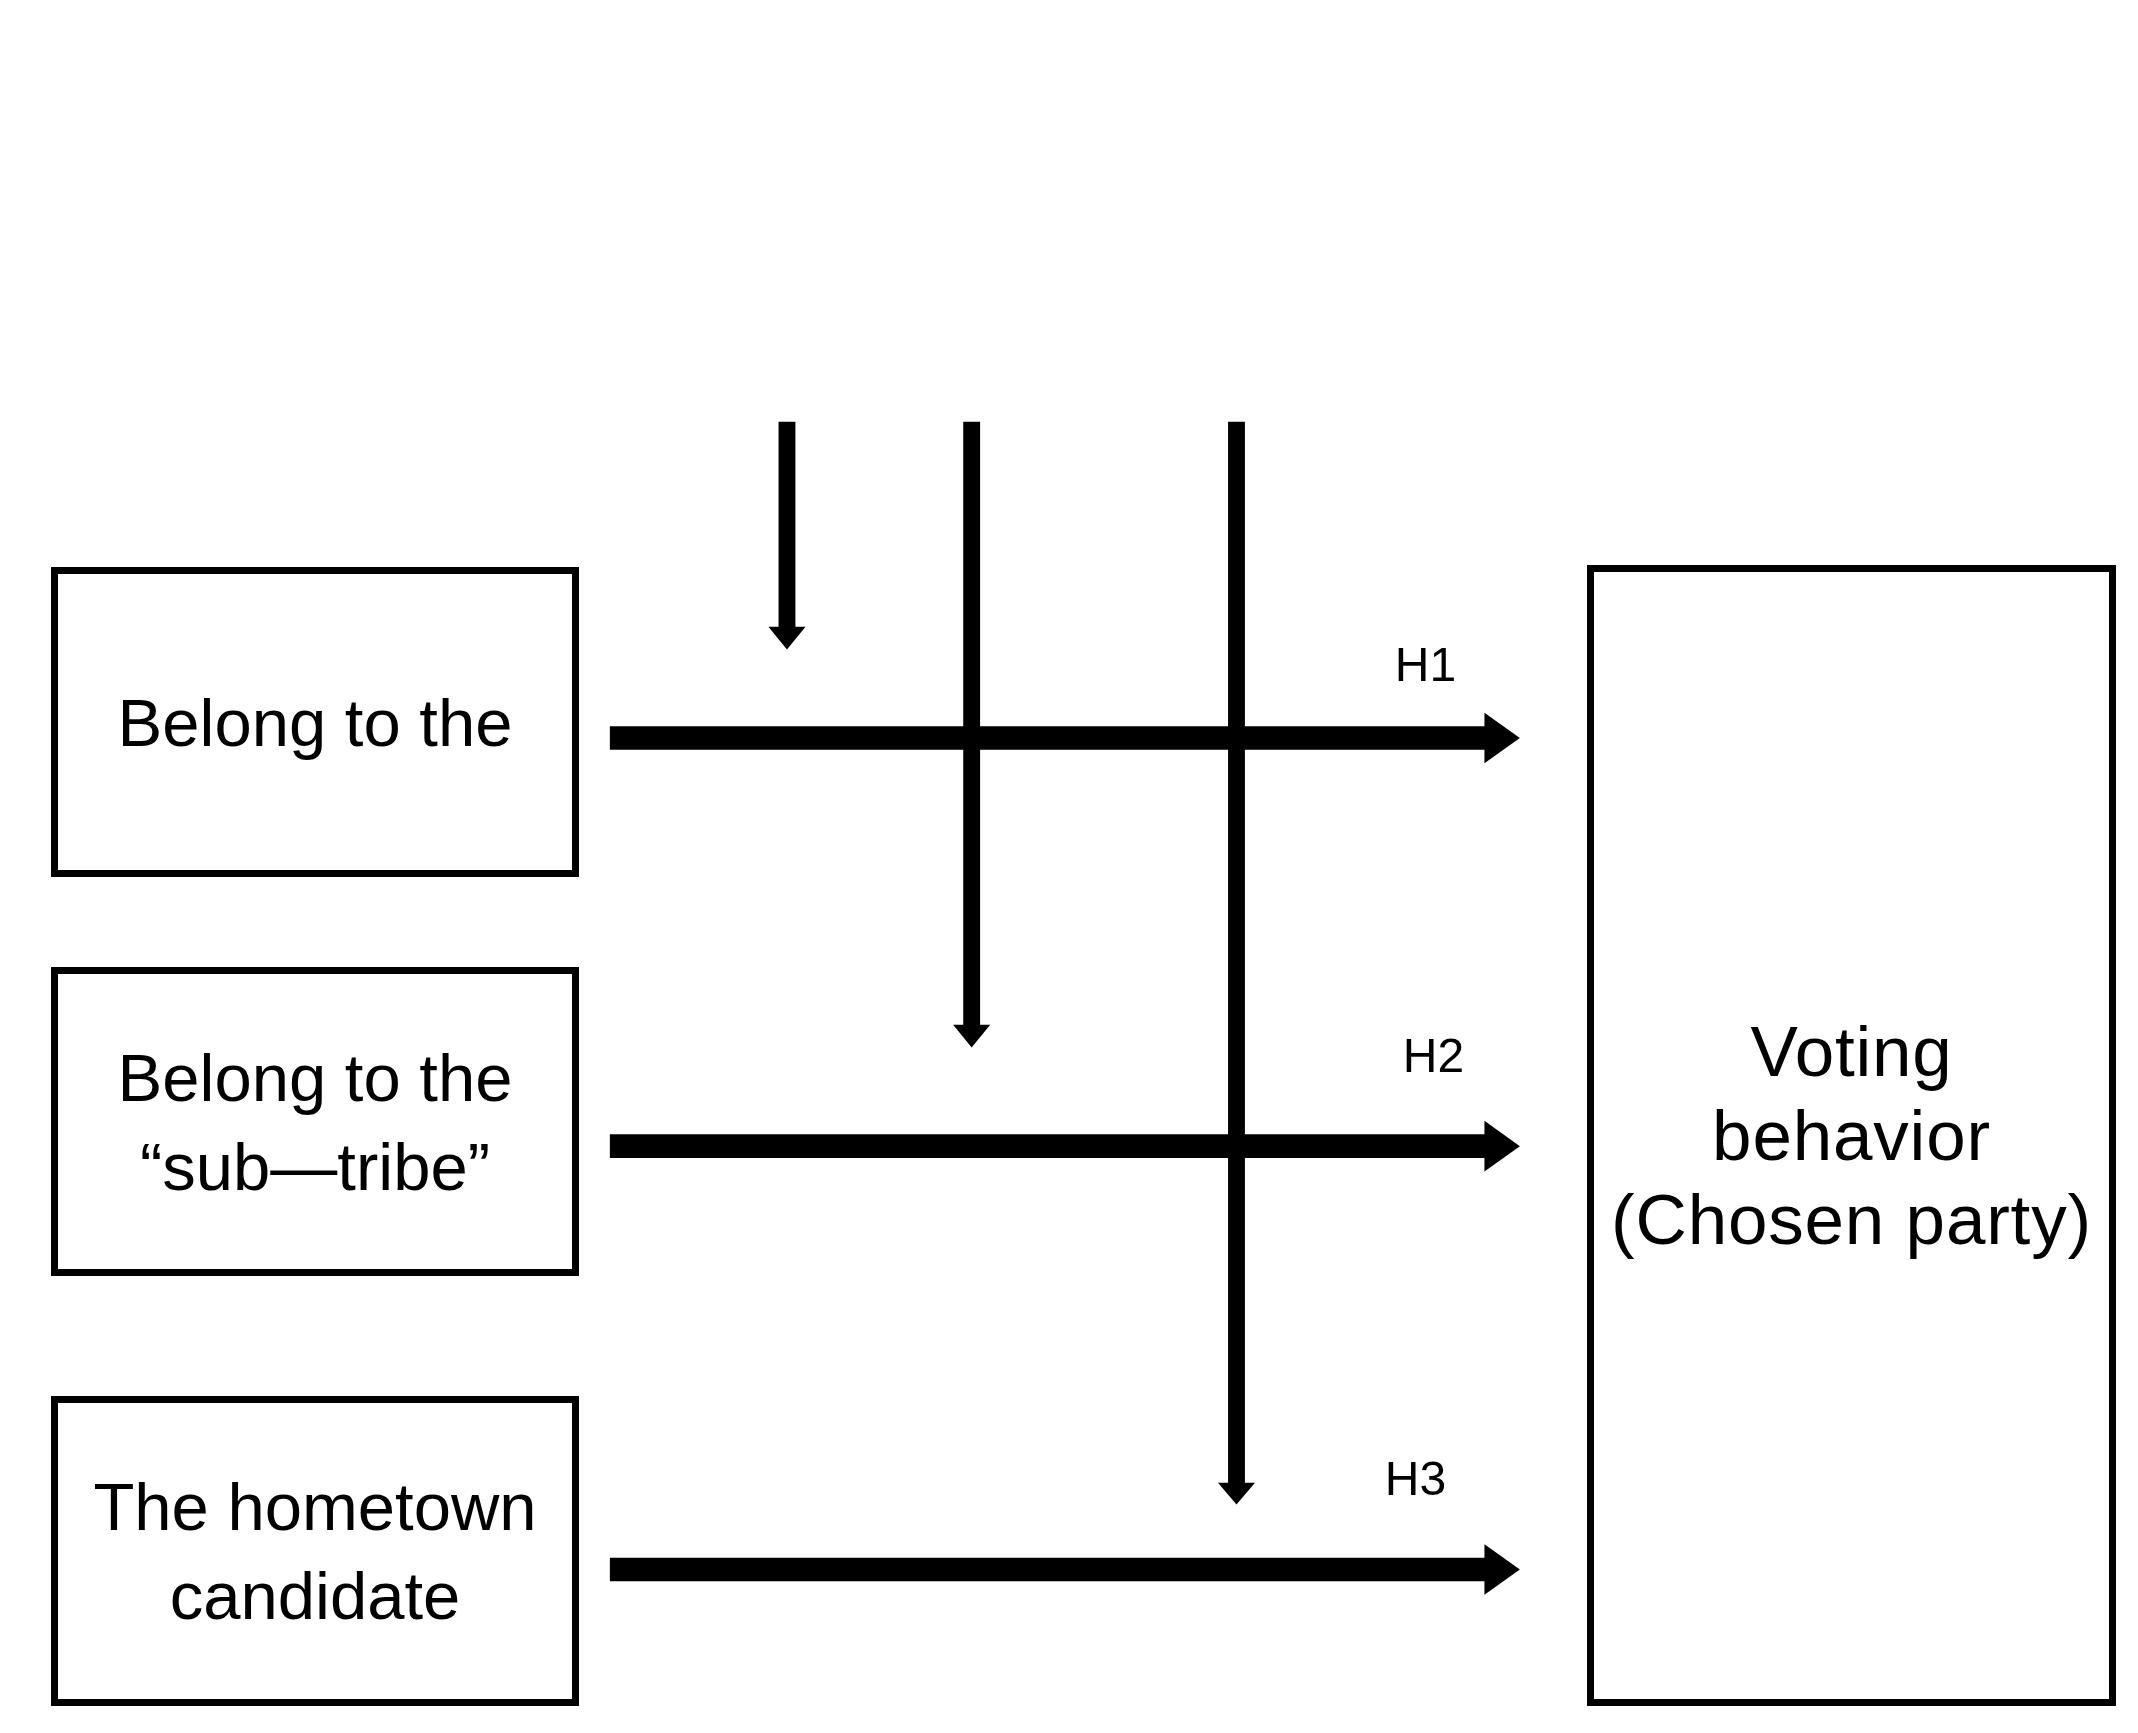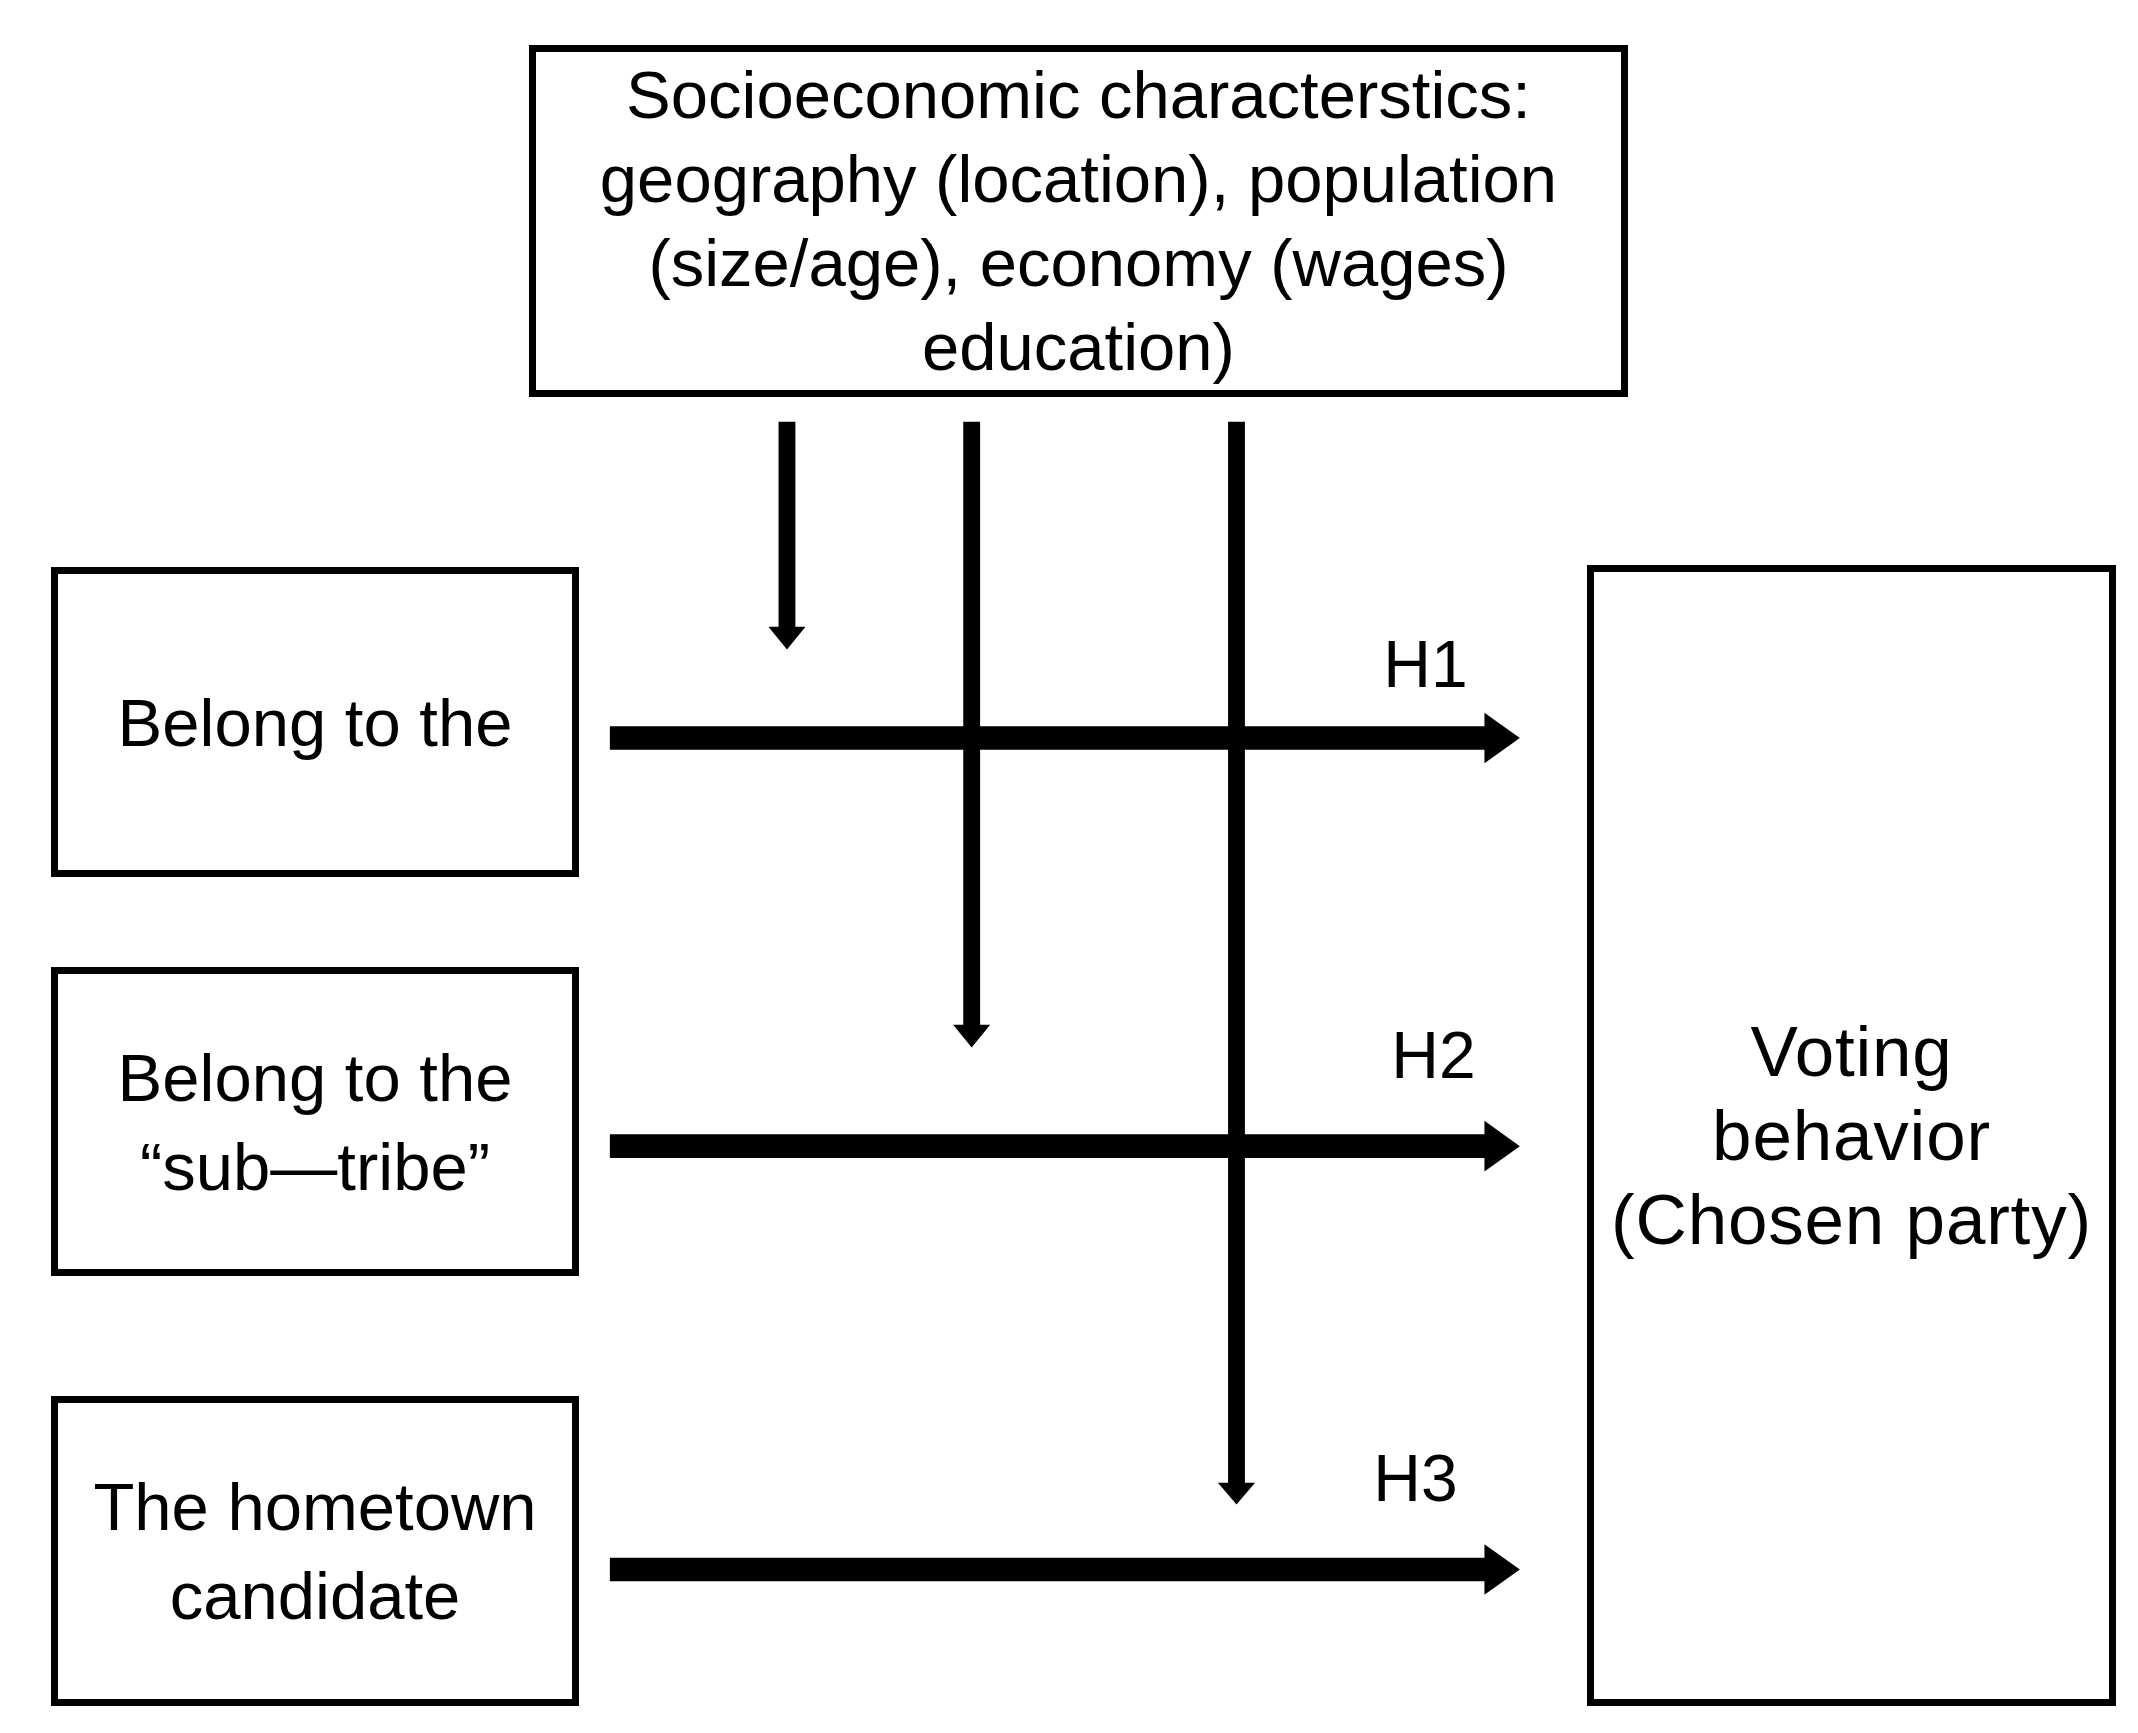--- a/index.html
+++ b/index.html
@@ -71,21 +71,21 @@
     letter-spacing: 0.8px;
     text-align: right;
   }
   .box-line {
     white-space: nowrap;
   }
   .h-label {
     position: absolute;
     width: 169px;
     text-align: center;
-    font-size: 66px;
+    font-size: 48px;
     line-height: 67px;
     white-space: nowrap;
   }
   .h-label-1 { left: 1341px; top: 631px; }
   .h-label-2 { left: 1349px; top: 1022px; }
   .h-label-3 { left: 1331px; top: 1445px; }
 </style>
 </head>
 <body>
 
@@ -113,26 +113,20 @@
     <g>
       <line x1="723" y1="1359" x2="1762" y2="1359" stroke-width="28"></line>
       <polygon points="1760,1329 1760,1389 1802,1359"></polygon>
     </g>
     <g>
       <line x1="723" y1="1861" x2="1762" y2="1861" stroke-width="28"></line>
       <polygon points="1760,1831 1760,1891 1802,1861"></polygon>
     </g>
   </svg>
 
-  <div class="box top-box">
-    <div class="box-line">Socioeconomic characterstics:</div>
-    <div class="box-line">geography (location), population</div>
-    <div class="box-line">(size/age), economy (wages)</div>
-    <div class="box-line">education)</div>
-  </div>
 
   <div class="box left-box left-box-1">
     <div class="box-line">Belong to the</div>
   </div>
 
   <div class="box left-box left-box-2">
     <div class="box-line">Belong to the</div>
     <div class="box-line">“sub—tribe”</div>
   </div>
 

